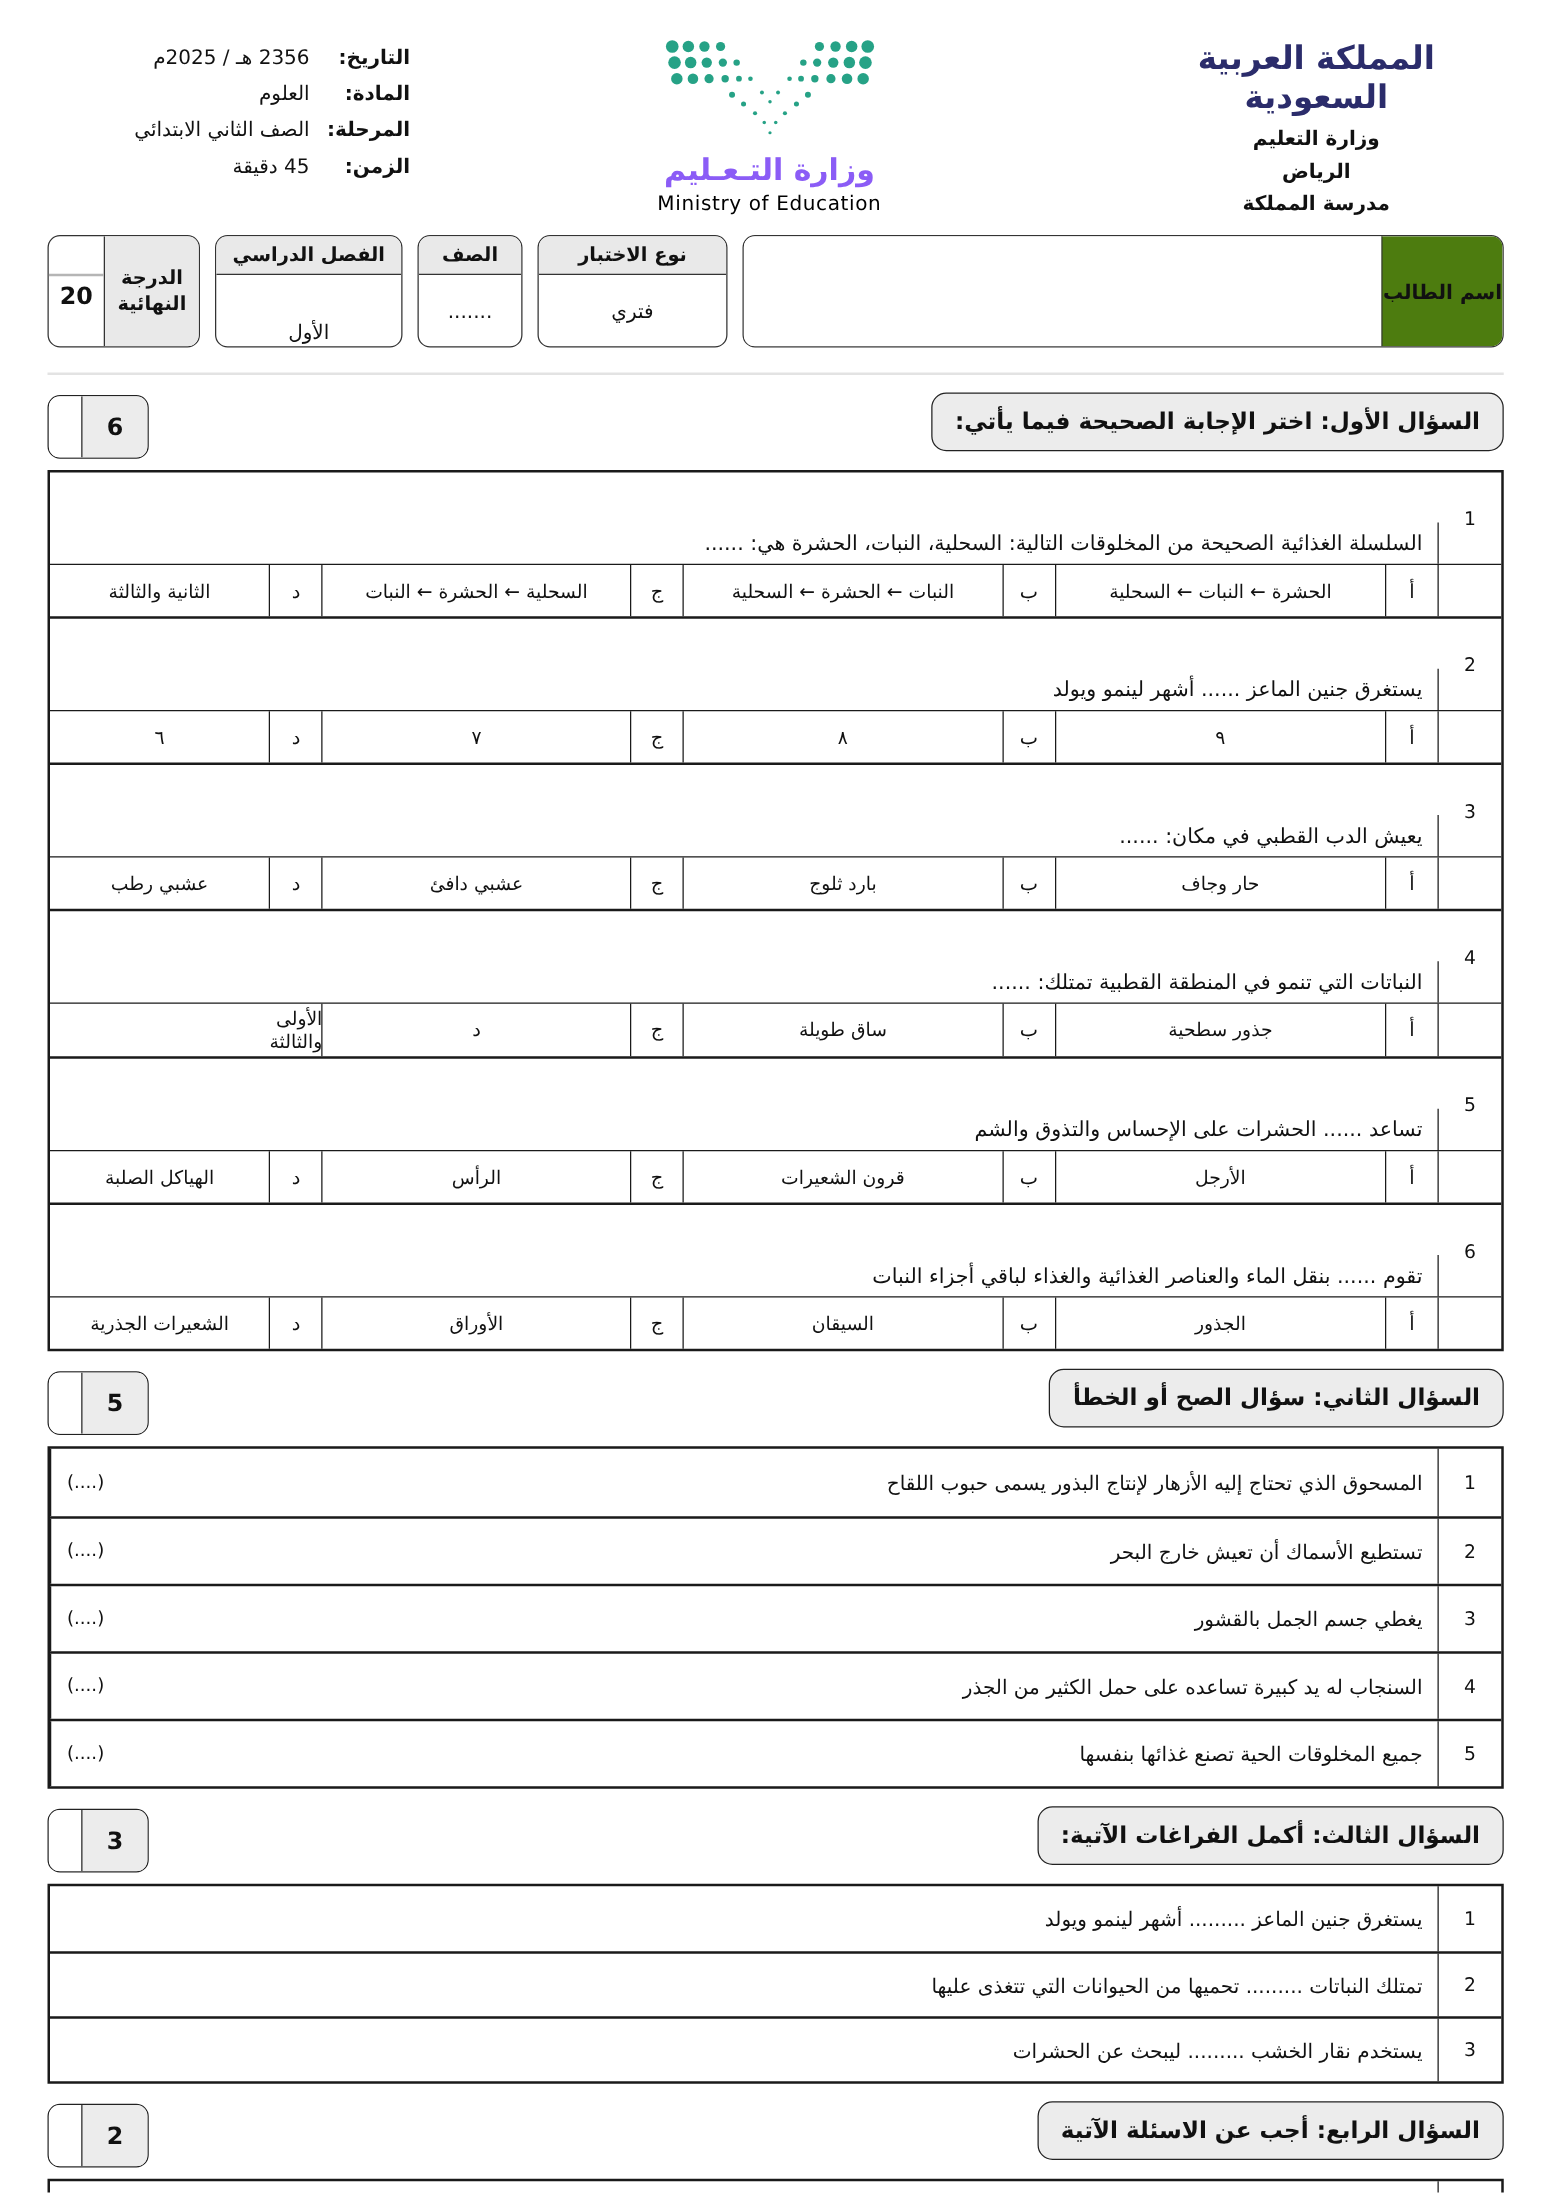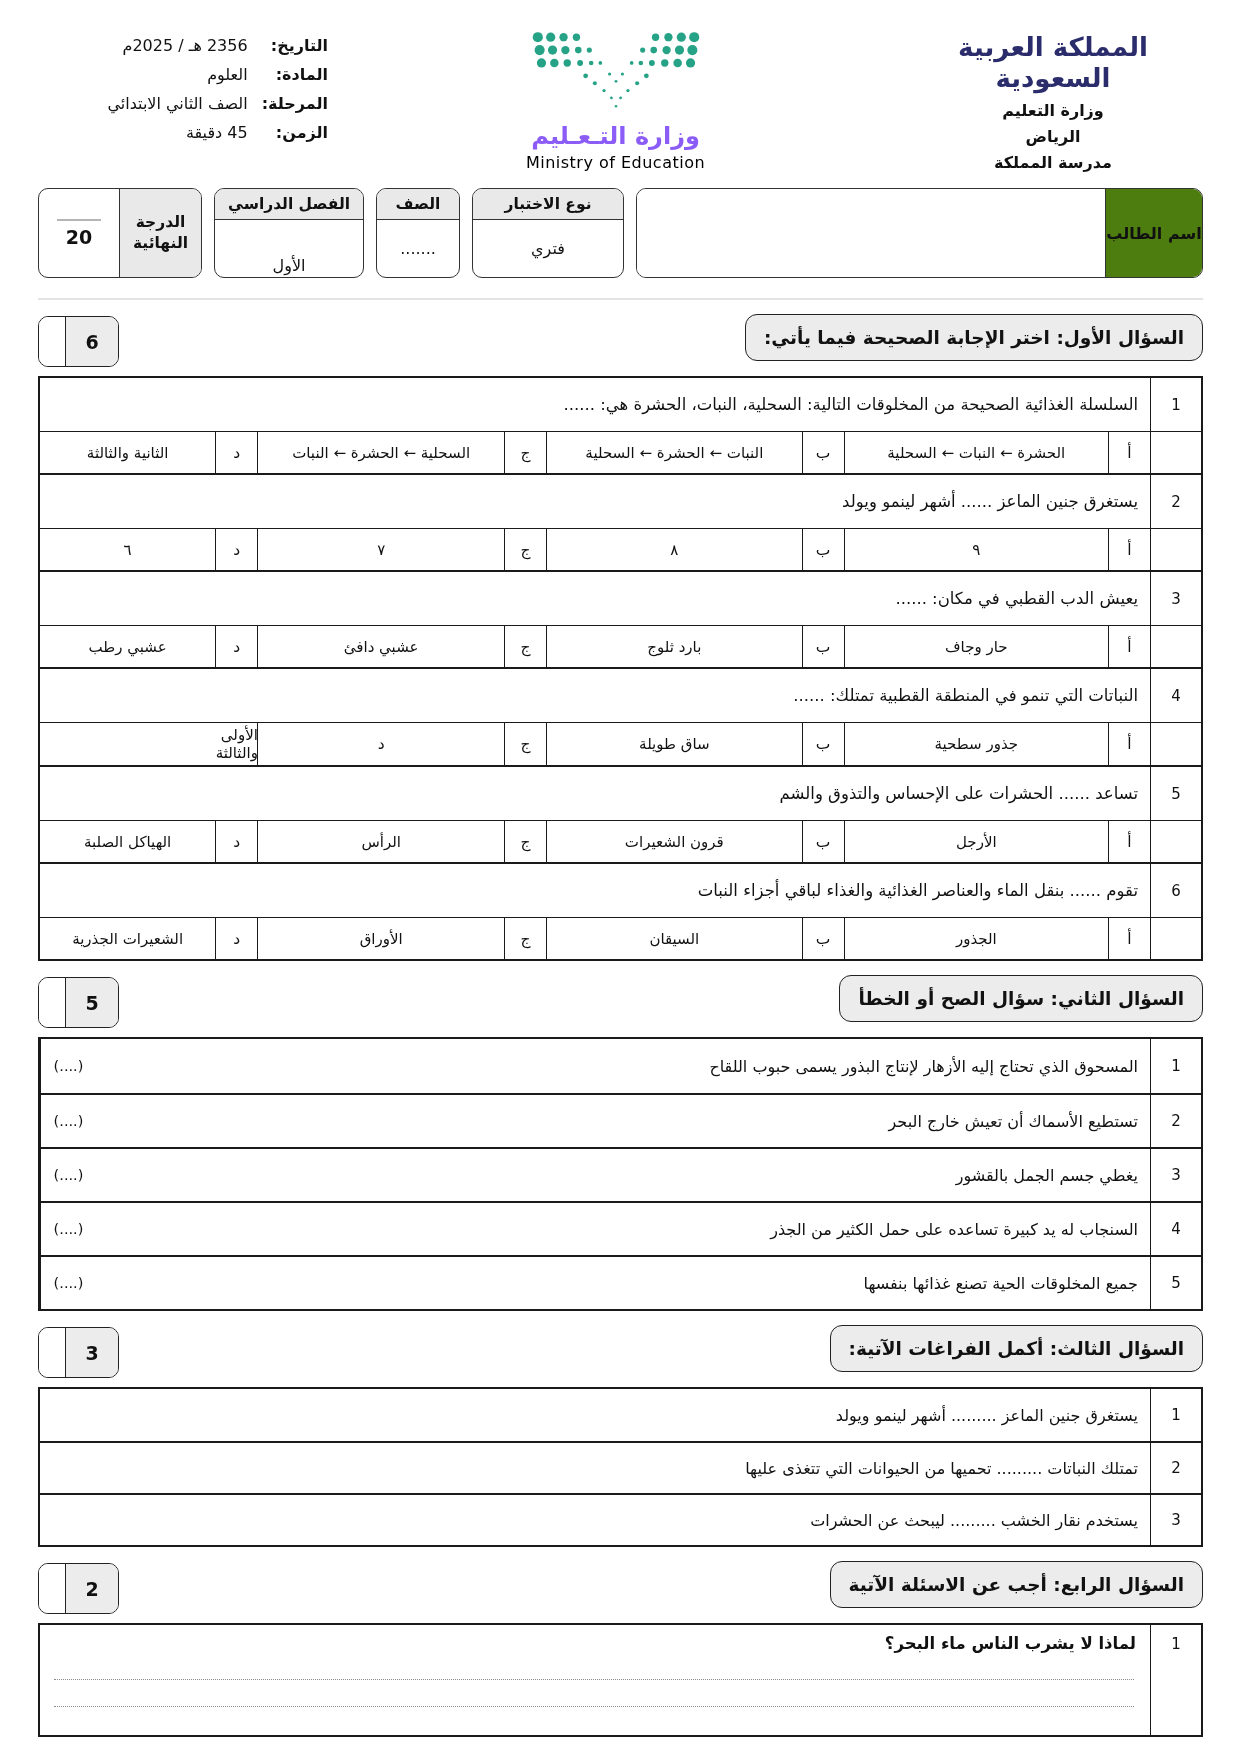--- a/index.html
+++ b/index.html
@@ -21,21 +21,21 @@
 
   
   .info-bar { display:flex; gap:12px; height:90px; margin-top:16px; }
   .student-box { flex:1 1 auto; display:flex; border:1.7px solid #333; border-radius:10px; overflow:hidden; }
   .student-label { width:97px; background:#4d7c0f; font-weight:bold; font-size:16px; display:flex; align-items:center; justify-content:center; border-inline-end:1.7px solid #333; }
   .student-field { flex:1; background:#fff; }
   .vbox { border:1.7px solid #333; border-radius:10px; overflow:hidden; display:flex; flex-direction:column; flex:0 0 auto; }
   .vbox .vhead { background:#e9e9e9; border-bottom:1.7px solid #333; text-align:center; font-weight:bold; font-size:15.5px; padding:6px 8px; }
   .vbox .vval { flex:1; display:flex; align-items:center; justify-content:center; font-size:16px; }
   .w-exam { width:152px; } .w-class { width:84px; } .w-sem { width:150px;gap:33px; }
-  .grade-box { width:164px; display:flex; border:1.7px solid #333; border-radius:10px; overflow:hidden; flex:0 0 auto; }
+  .grade-box { width:122px; display:flex; border:1.7px solid #333; border-radius:10px; overflow:hidden; flex:0 0 auto; }
   .grade-label { width:82px; background:#e9e9e9; font-weight:bold; font-size:15.5px; text-align:center; display:flex; align-items:center; justify-content:center; border-inline-end:1.7px solid #333; padding:4px; line-height:1.35; }
   .grade-val { flex:1; display:flex; flex-direction:column; align-items:center; justify-content:center; gap:5px; }
   .grade-line { width:44px; border-top:2px solid #b5b5b5; }
   .grade-num { font-weight:bold; font-size:19px; }
 
   .divider { border:none; border-top:2px solid #e3e3e3; margin:20px 0 6px; }
 
   
   .sec-head { display:flex; justify-content:space-between; align-items:flex-start; margin:14px 0 9px; }
   .sec-title-box { background:#ececec; border:1.8px solid #222; border-radius:12px; padding:12px 18px; font-weight:bold; font-size:18.5px; }
@@ -43,21 +43,21 @@
   .score-num { background:#ececec; display:flex; align-items:center; justify-content:center; font-weight:bold; font-size:19px; }
   .score-blank { background:#fff; border-inline-start:1.5px solid #222; }
 
   
   .q-table { border:2px solid #1a1a1a; }
   .q-block + .q-block { border-top:2.4px solid #1a1a1a; }
   .q-row { display:grid; grid-template-columns:50px 1fr; min-height:53px; }
   .opt-row { display:grid; grid-template-columns:50px 42px 1.5fr 42px 1.45fr 42px 1.4fr 42px 1fr; min-height:42px; border-top:1.3px solid #1a1a1a; }
   .cell { display:flex; align-items:center; justify-content:center; padding:3px 6px; font-size:15px; }
   .q-num { font-size:15px; }
-  .q-text { justify-content:flex-start; text-align:right; padding:7px 12px; font-size:16.5px; border-inline-start:1.6px solid #1a1a1a; }
+  .q-text { justify-content:flex-start; text-align:right; padding:7px 12px; font-size:16.5px; border-inline-start:1.6px solid #1a1a1a;margin-top:40px; }
   .opt-row .cell + .cell { border-inline-start:1.3px solid #1a1a1a; }
   .letter { font-size:15.5px; }
   .opt { font-size:15px; }
 
   
   .tf-table, .fill-table { border:2px solid #1a1a1a; }
   .tf-row { display:grid; grid-template-columns:50px 1fr 56px; min-height:54px; }
   .fill-row { display:grid; grid-template-columns:50px 1fr; min-height:52px; }
   .tf-row + .tf-row, .fill-row + .fill-row { border-top:2.4px solid #1a1a1a; }
   .tf-text, .fill-text { display:flex; align-items:center; justify-content:flex-start; text-align:right; padding:7px 12px; font-size:16px; border-inline-start:1.6px solid #1a1a1a; }

